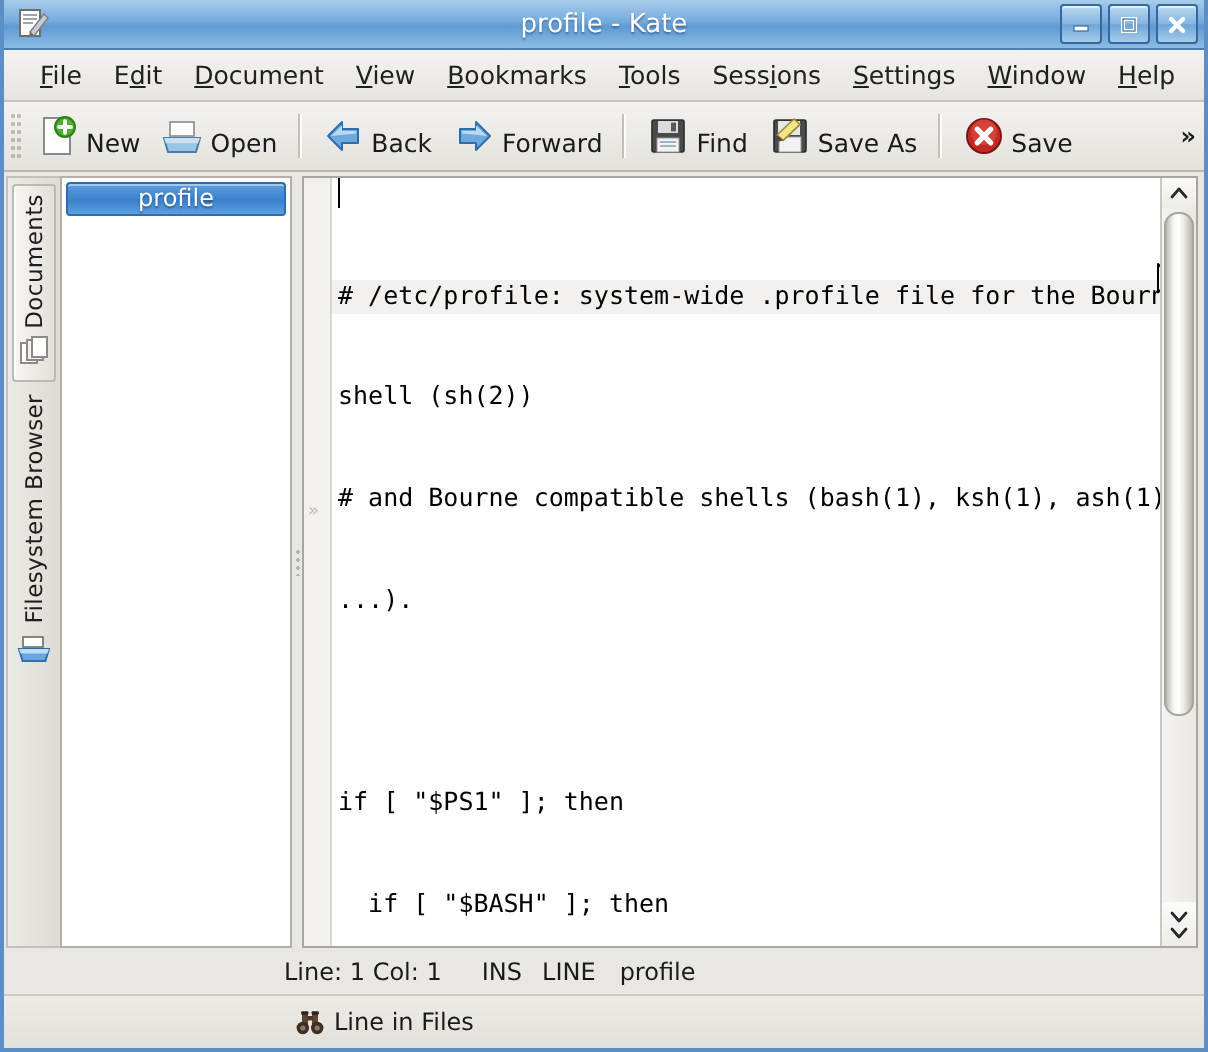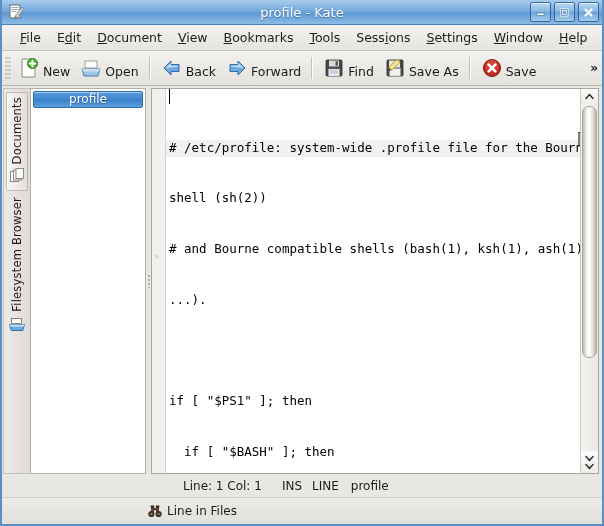--- a/index.html
+++ b/index.html
@@ -340,21 +340,20 @@
   #statusbar {
     flex: 0 0 23px;
     height: 23px;
     display: flex;
     align-items: center;
     padding-left: 140px;
     background: #e8e7e3;
     font-size: 12px;
     color: #1a1a1a;
     gap: 5px;
-    margin-left: 41px;
   }
   #status-pos { margin-right: 15px; }
   #status-ins { margin-right: 5px; }
   #status-mode { margin-right: 7px; }
 
   
   #bottombar {
     flex: 0 0 26px;
     height: 26px;
     display: flex;

